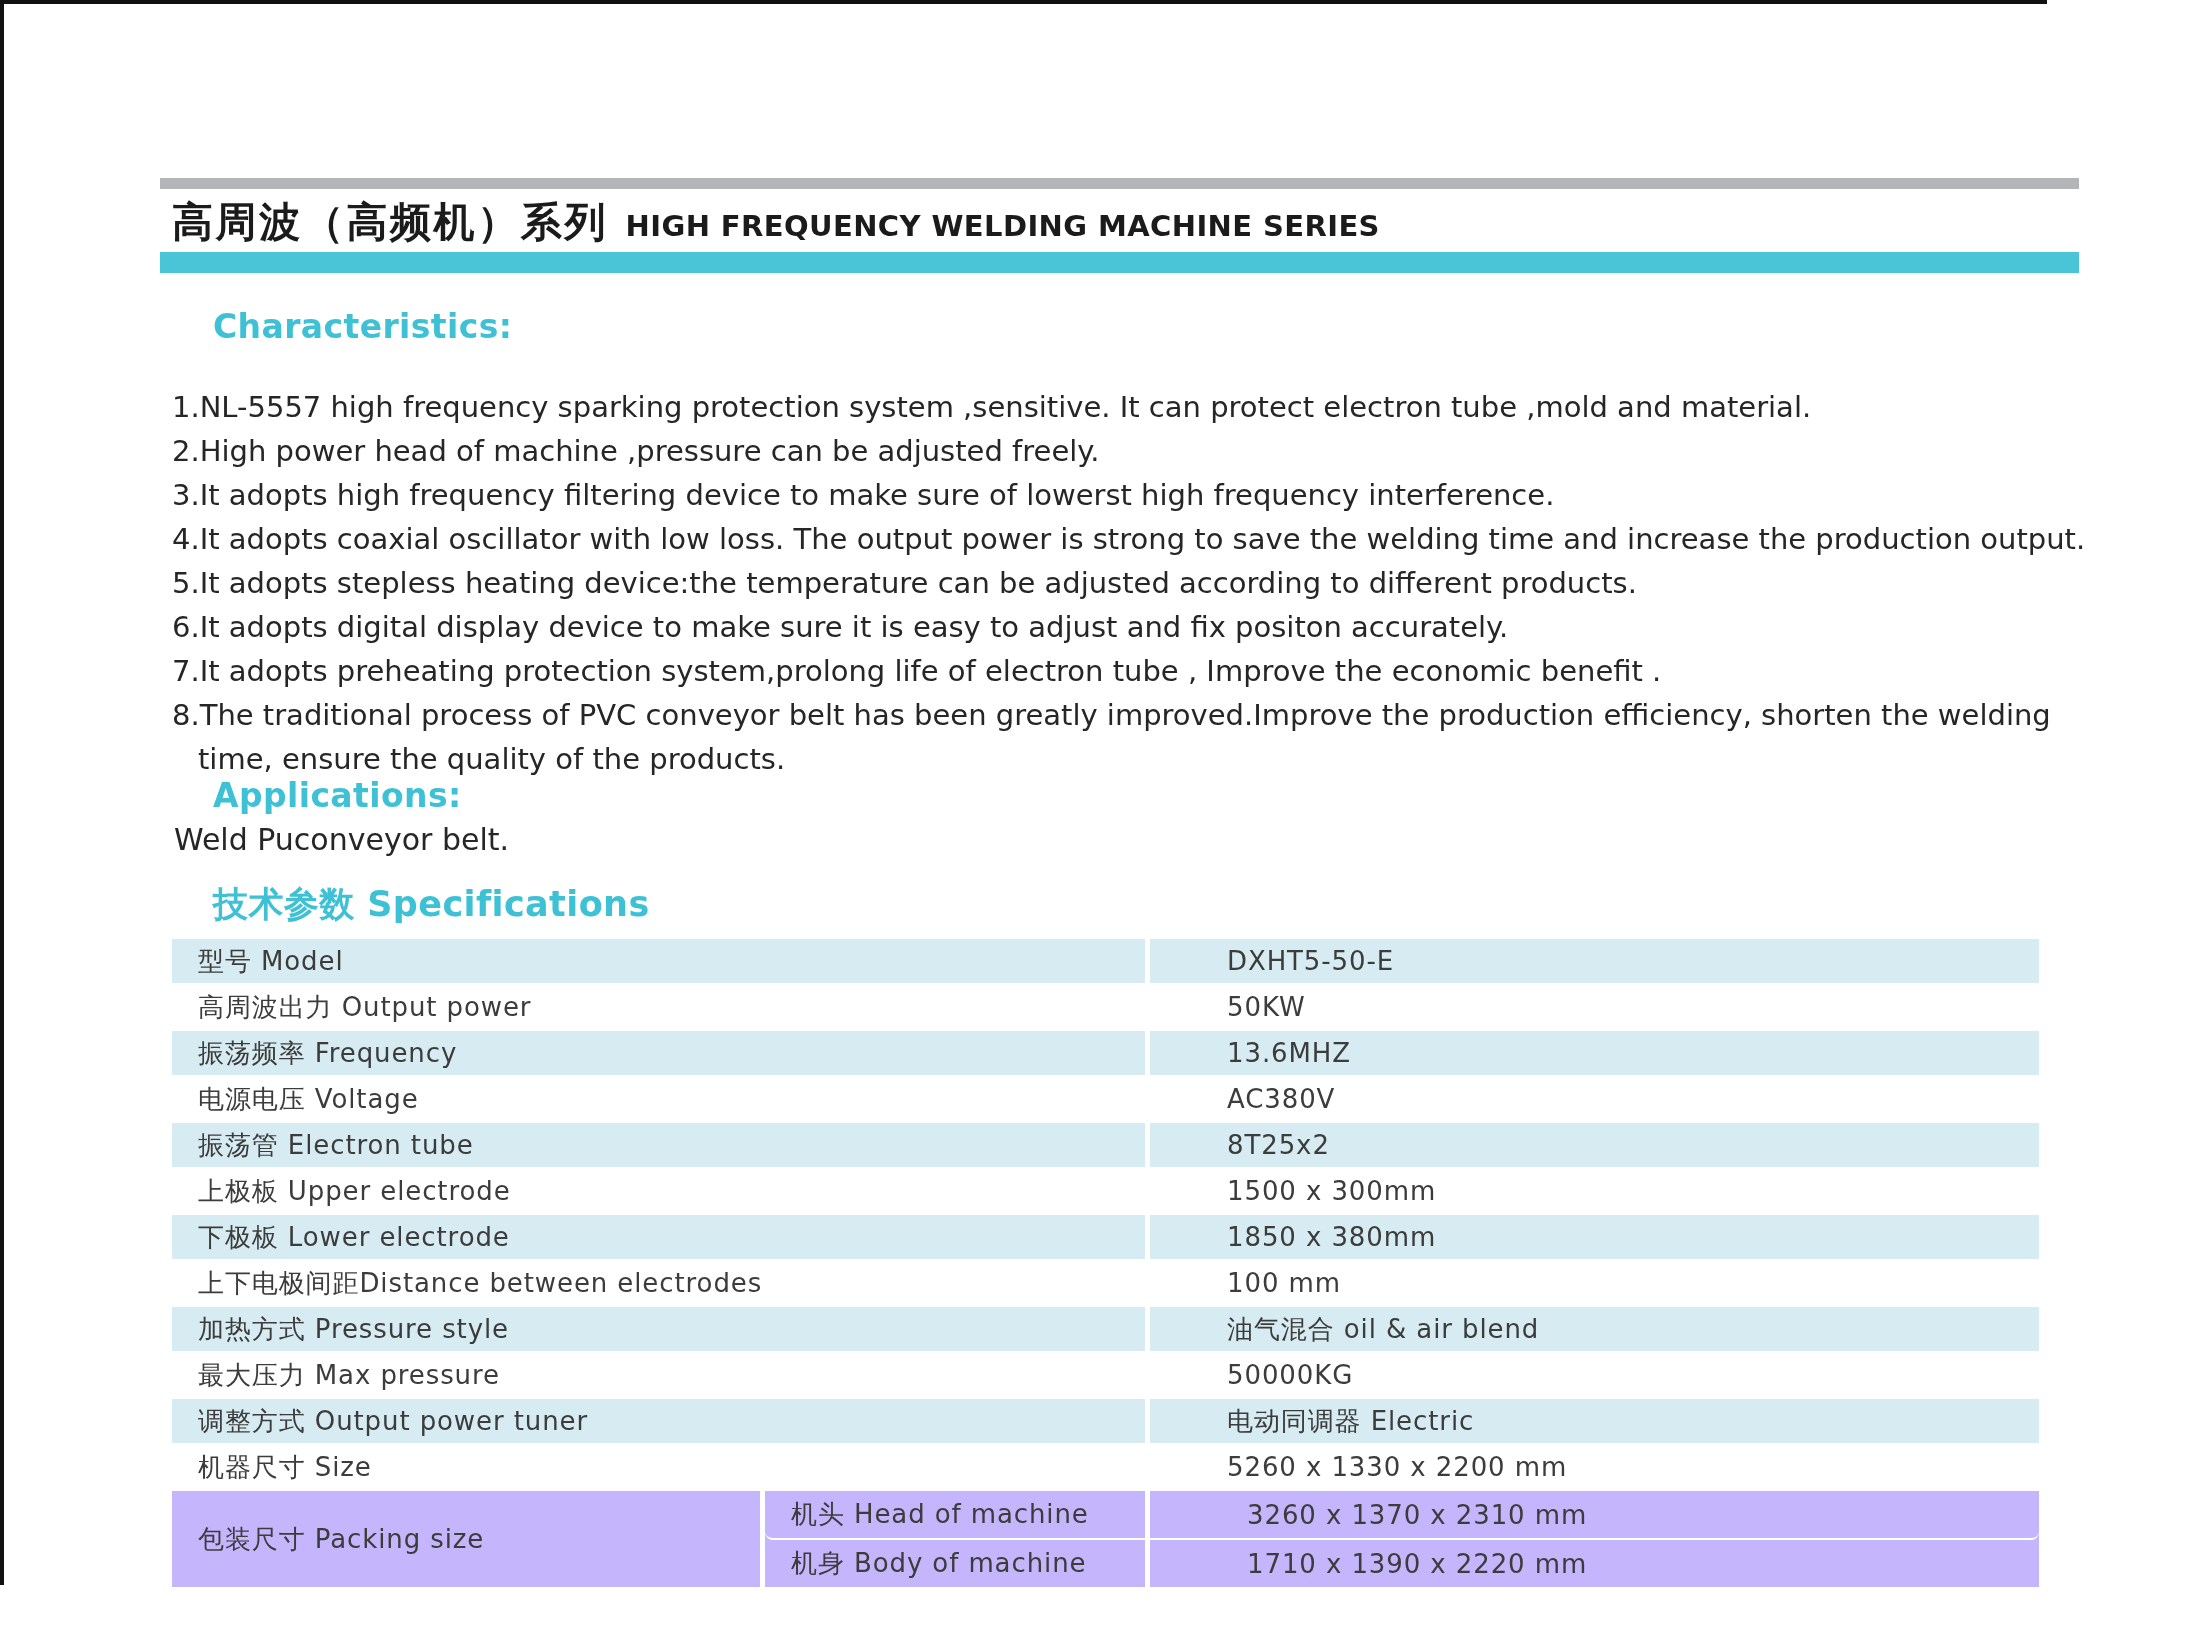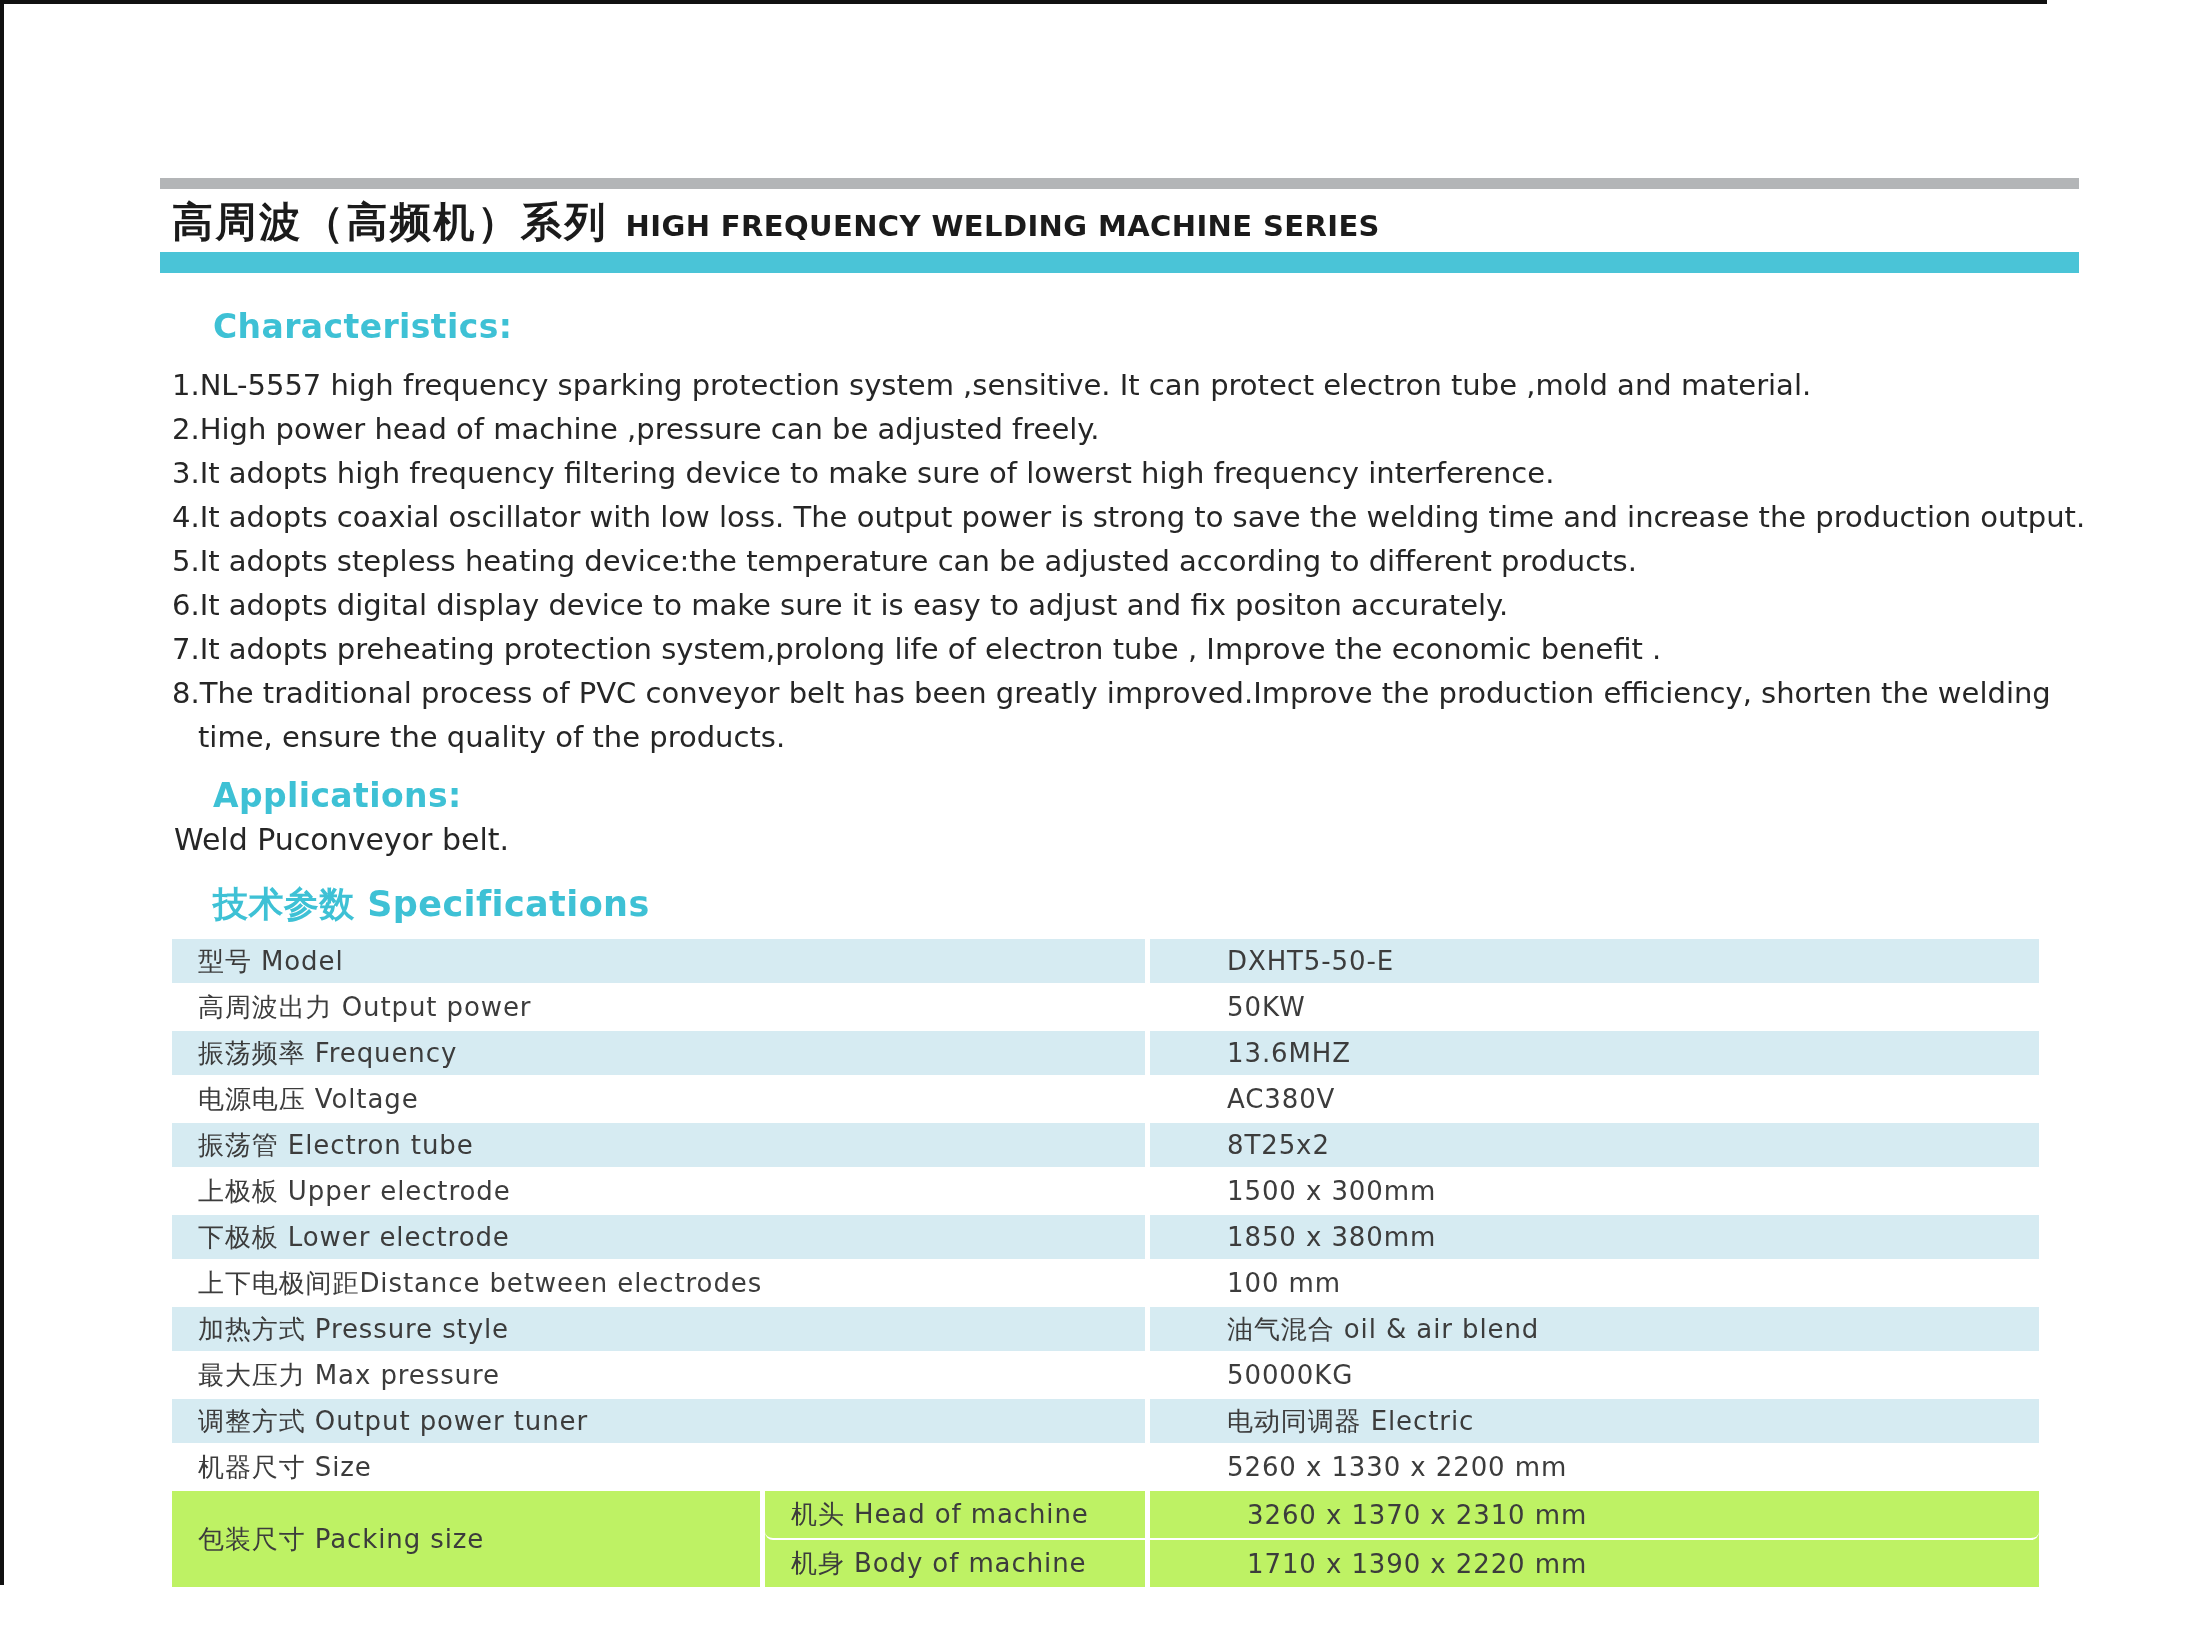--- a/index.html
+++ b/index.html
@@ -31,21 +31,21 @@
     position:absolute;left:169px;
     font-size:33px;font-weight:700;color:#3ec1d5;letter-spacing:0.4px;
     white-space:nowrap;
     margin-left:44px;
   }
   .h-char{top:307px;}
   .h-apps{top:776px;}
   .h-spec{top:881px;font-size:35px;}
 
   .char-list{
-    position:absolute;left:172px;top:363px;
+    position:absolute;left:172px;top:385px;
     font-size:29px;line-height:44px;color:#262626;
     white-space:nowrap;
   }
   .char-line{white-space:nowrap;}
   .char-line.cont{padding-left:26px;}
 
   .apps-text{
     position:absolute;left:174px;top:822px;
     font-size:30px;color:#262626;white-space:nowrap;
   }
@@ -58,21 +58,21 @@
   .trow{
     display:flex;height:46px;box-sizing:border-box;border-bottom:2.6px solid #ffffff;
   }
   .trow:nth-child(odd){background:#d6ebf2;}
   .trow:nth-child(even){background:#ffffff;}
   .cell{display:flex;align-items:center;box-sizing:border-box;white-space:nowrap;}
   .cell.label{width:978px;padding-left:26px;border-right:5.3px solid #ffffff;}
   .cell.value{flex:1;padding-left:77px;}
 
   .packing{
-    display:flex;height:96px;background:#bef264;box-sizing:border-box;
+    display:flex;height:96px;background:#c4b5fd;box-sizing:border-box;
   }
   .packing-label{
     width:593px;box-sizing:border-box;border-right:5.3px solid #ffffff;
     display:flex;align-items:center;padding-left:26px;white-space:nowrap;
   }
   .packing-right{flex:1;display:flex;flex-direction:column;}
   .p-row{flex:1;display:flex;box-sizing:border-box;border-radius:8px;}
   .p-row.first{border-bottom:2.6px solid #ffffff;}
   .p-part{
     width:385px;box-sizing:border-box;border-right:5.3px solid #ffffff;

